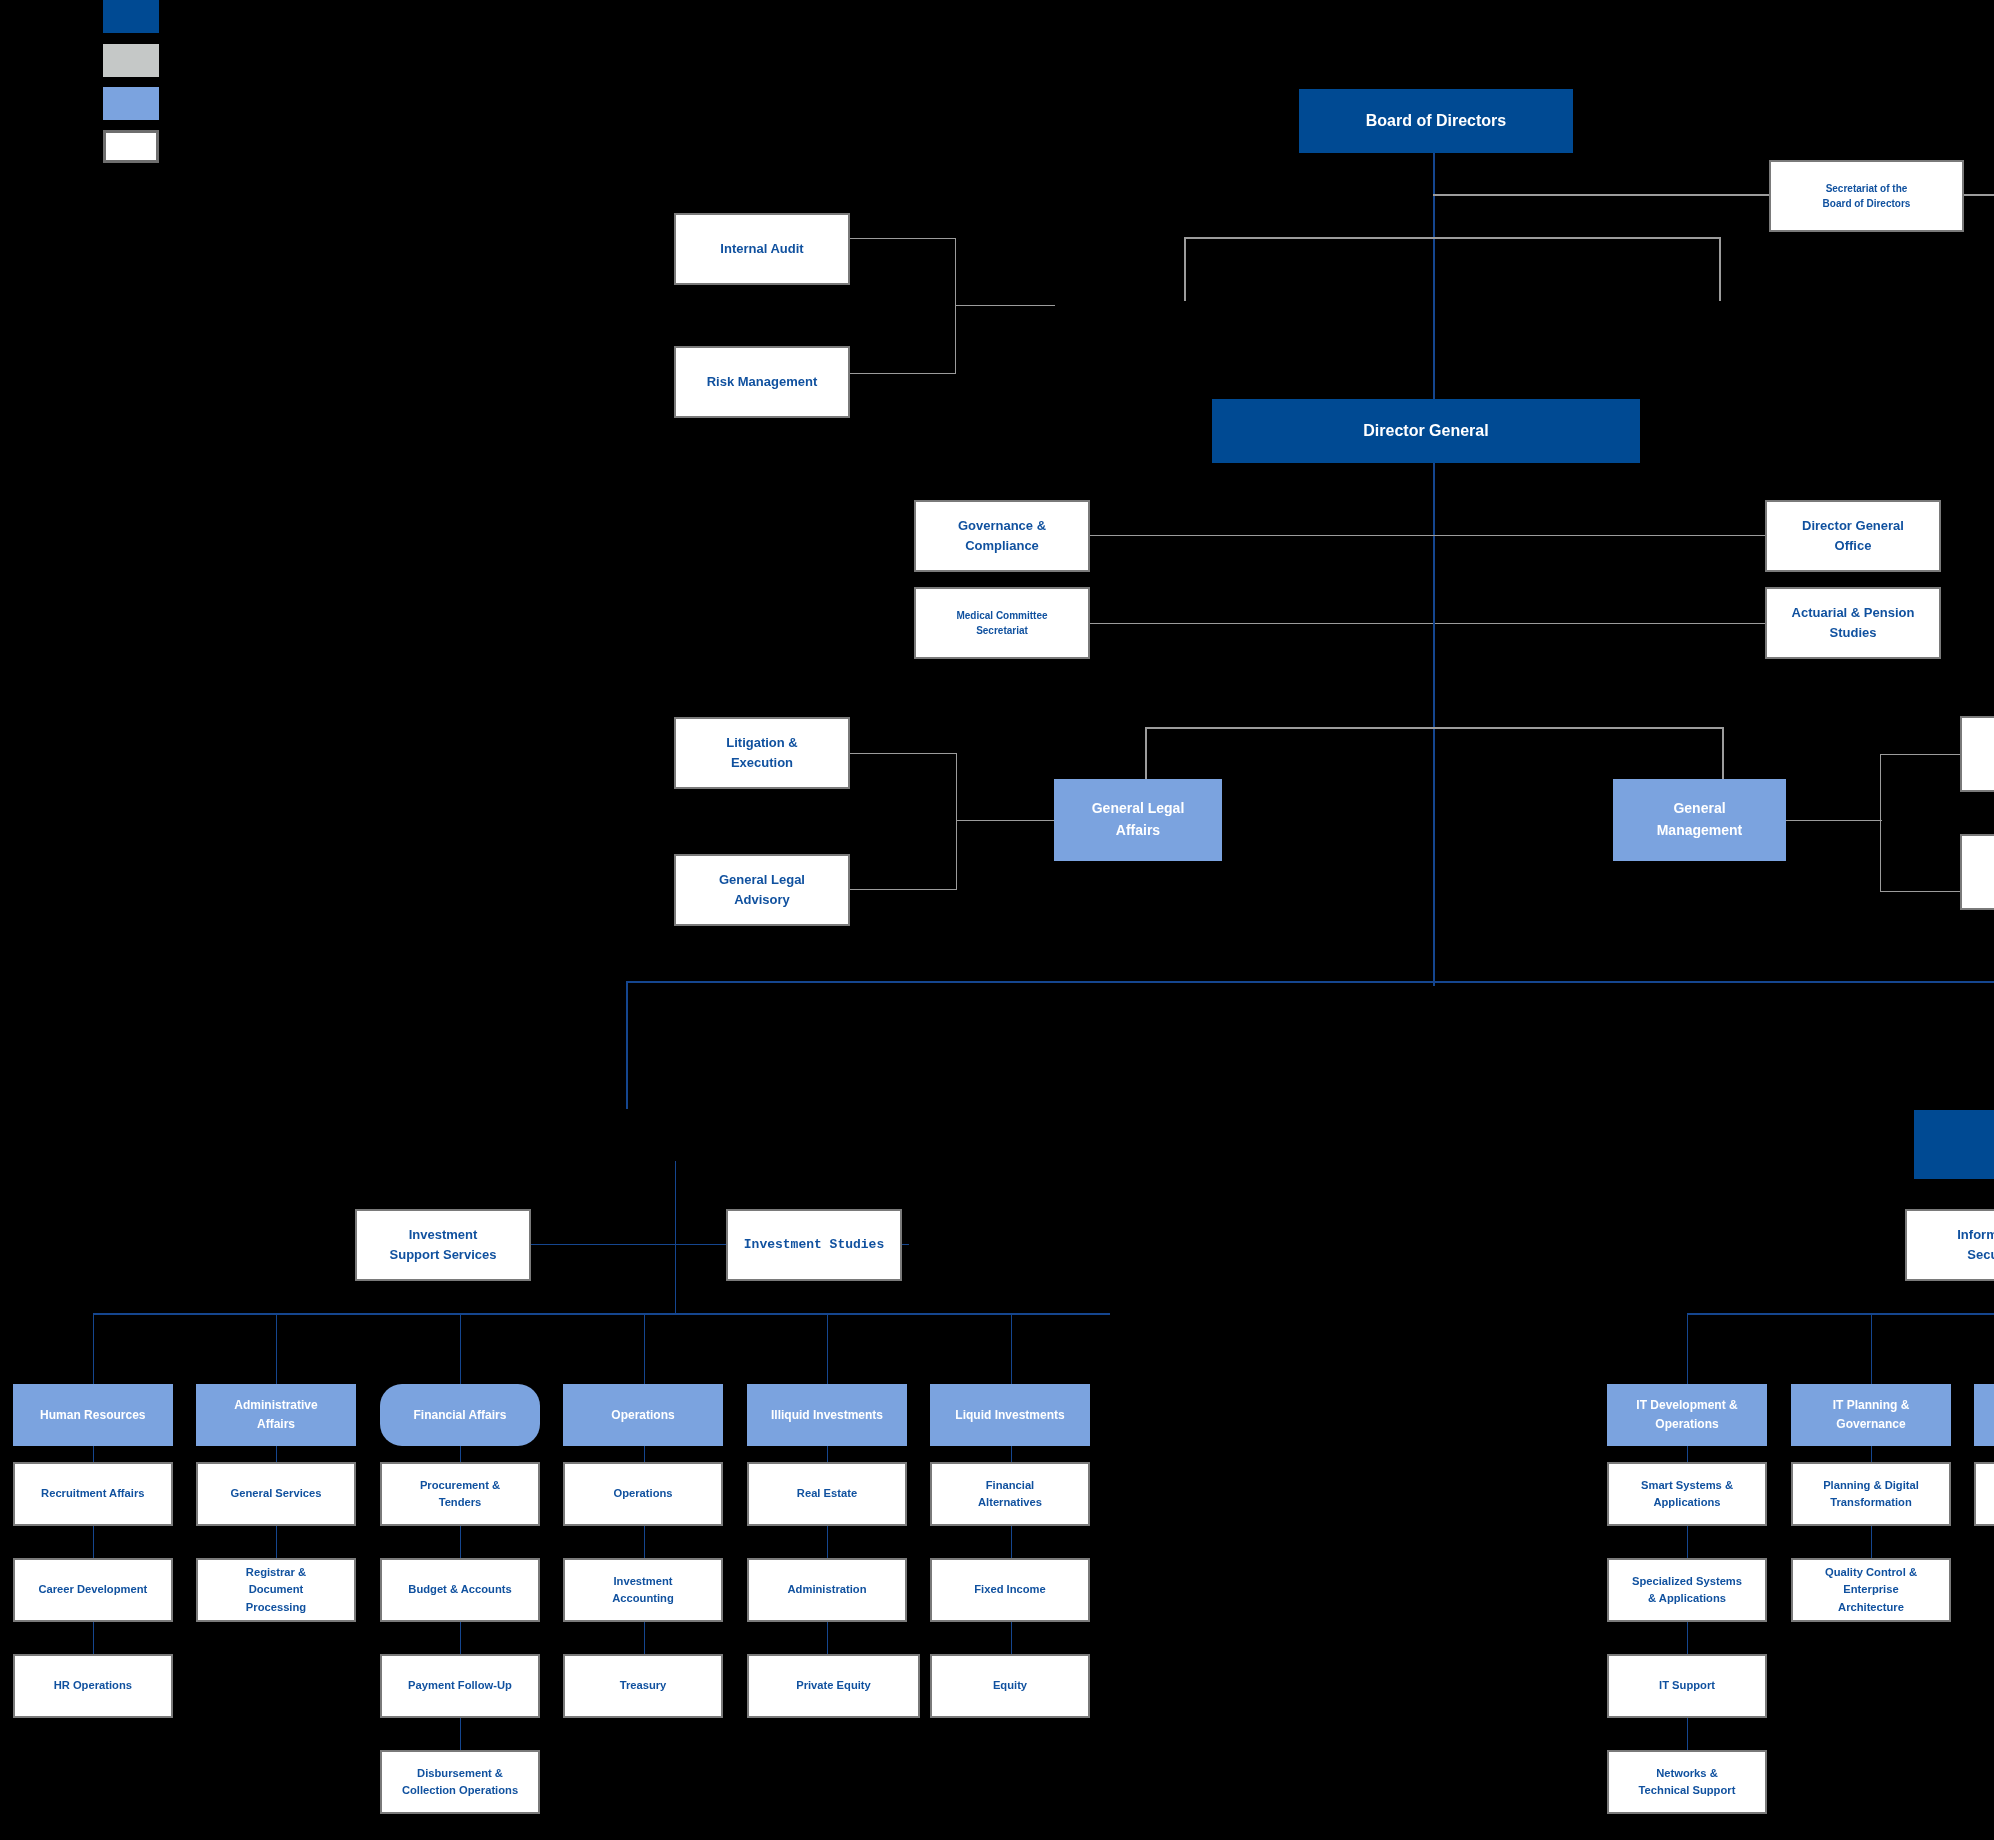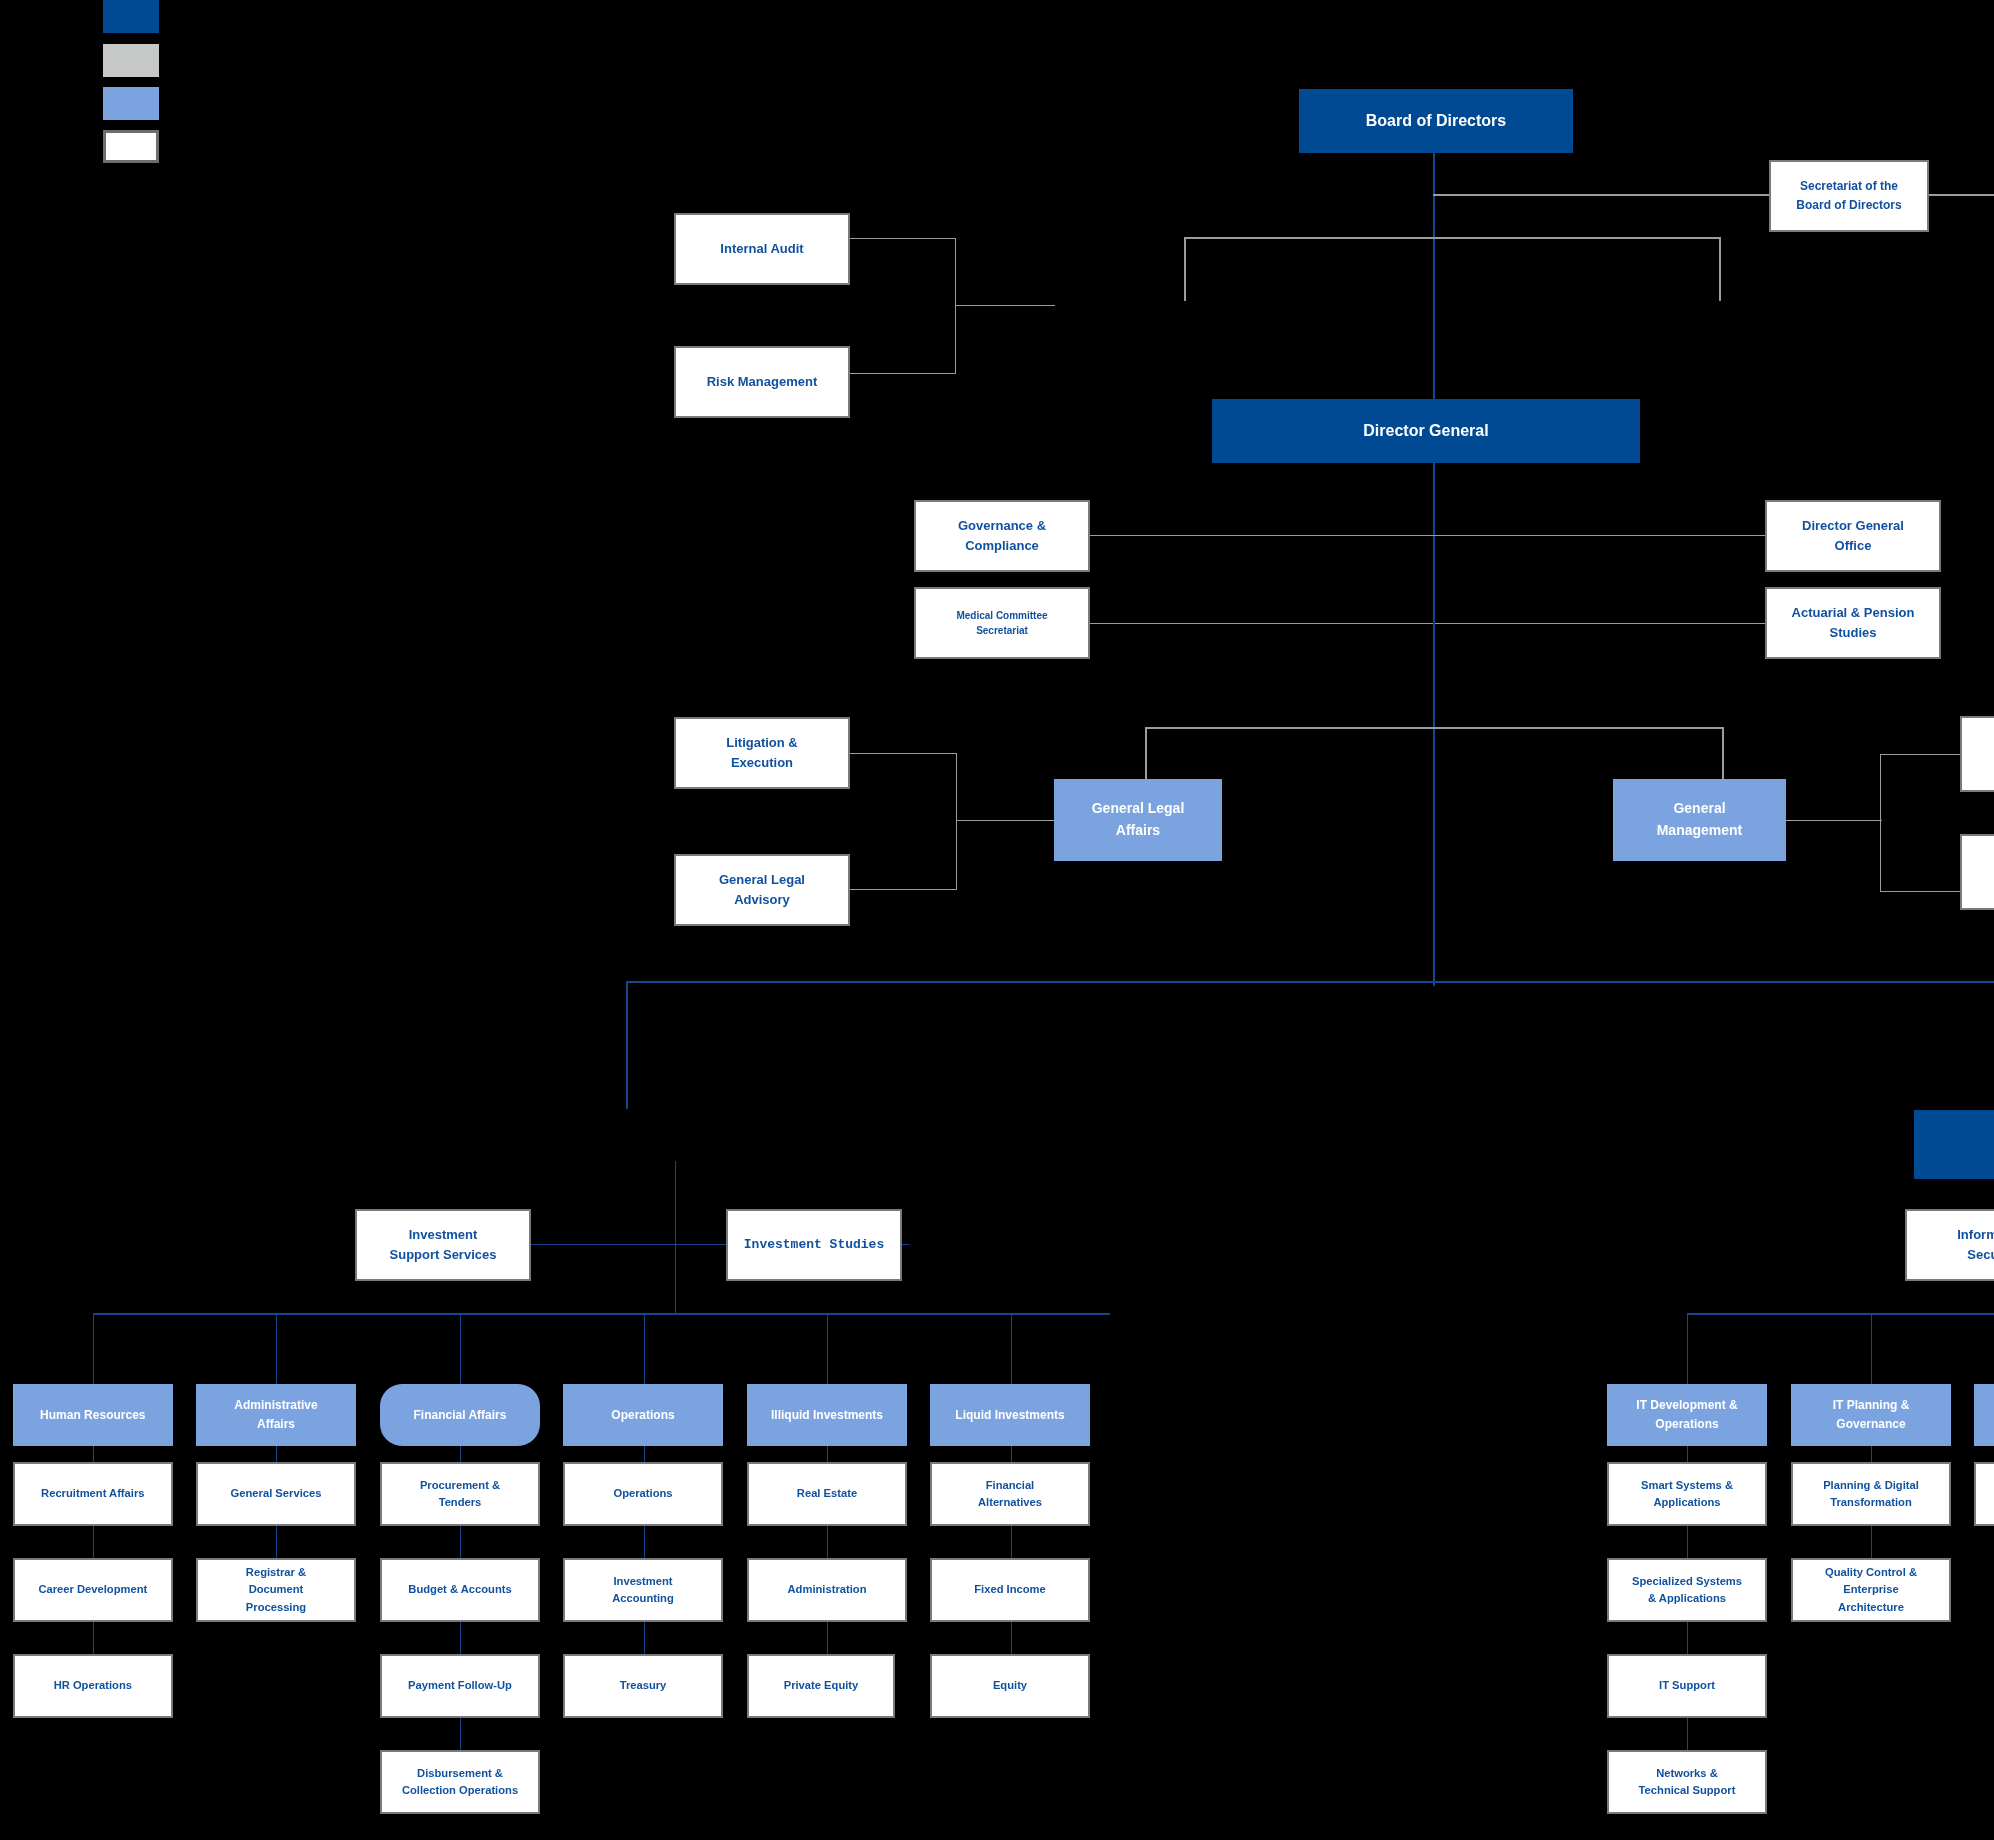--- a/index.html
+++ b/index.html
@@ -111,21 +111,21 @@
       <div class="ln" style="left: 1687px; top: 1446px; width: 1.2px; height: 16px;"></div>
       <div class="ln" style="left: 1687px; top: 1526px; width: 1.2px; height: 32px;"></div>
       <div class="ln" style="left: 1687px; top: 1622px; width: 1.2px; height: 32px;"></div>
       <div class="ln" style="left: 1687px; top: 1718px; width: 1.2px; height: 32px;"></div>
       <div class="ln" style="left: 1871px; top: 1446px; width: 1.2px; height: 16px;"></div>
       <div class="ln" style="left: 1871px; top: 1526px; width: 1.2px; height: 32px;"></div>
     </div>
 
   <div class="node v-dark" style="left:1299px;top:89px;width:274px;height:64px;font-size:16px;">Board of Directors</div>
 
-  <div class="node v-white" style="left:1769px;top:160px;width:160px;height:72px;font-size:12px;">Secretariat of the
+  <div class="node v-white" style="left:1769px;top:160px;width:195px;height:72px;font-size:10px;">Secretariat of the
 Board of Directors</div>
 
   <div class="node v-white" style="left:674px;top:213px;width:176px;height:72px;font-size:13px;">Internal Audit</div>
 
   <div class="node v-white" style="left:674px;top:346px;width:176px;height:72px;font-size:13px;">Risk Management</div>
 
 
 
   <div class="node v-dark" style="left:1212px;top:399px;width:428px;height:64px;font-size:16px;">Director General</div>
 
@@ -192,21 +192,21 @@
       <div class="node v-white" style="left: 380px; top: 1750px; width: 160px; height: 64px; font-size: 11.2px;">Disbursement &amp;
 Collection Operations</div>
       <div class="node v-light" style="left: 563px; top: 1384px; width: 160px; height: 62px; font-size: 12px;">Operations</div>
       <div class="node v-white" style="left: 563px; top: 1462px; width: 160px; height: 64px; font-size: 11.2px;">Operations</div>
       <div class="node v-white" style="left: 563px; top: 1558px; width: 160px; height: 64px; font-size: 11.2px;">Investment
 Accounting</div>
       <div class="node v-white" style="left: 563px; top: 1654px; width: 160px; height: 64px; font-size: 11.2px;">Treasury</div>
       <div class="node v-light" style="left: 747px; top: 1384px; width: 160px; height: 62px; font-size: 12px;">Illiquid Investments</div>
       <div class="node v-white" style="left: 747px; top: 1462px; width: 160px; height: 64px; font-size: 11.2px;">Real Estate</div>
       <div class="node v-white" style="left: 747px; top: 1558px; width: 160px; height: 64px; font-size: 11.2px;">Administration</div>
-      <div class="node v-white" style="left: 747px; top: 1654px; width: 148px; height: 64px; font-size: 11.2px;">Private Equity</div>
+      <div class="node v-white" style="left: 747px; top: 1654px; width: 173px; height: 64px; font-size: 11.2px;">Private Equity</div>
       <div class="node v-light" style="left: 930px; top: 1384px; width: 160px; height: 62px; font-size: 12px;">Liquid Investments</div>
       <div class="node v-white" style="left: 930px; top: 1462px; width: 160px; height: 64px; font-size: 11.2px;">Financial
 Alternatives</div>
       <div class="node v-white" style="left: 930px; top: 1558px; width: 160px; height: 64px; font-size: 11.2px;">Fixed Income</div>
       <div class="node v-white" style="left: 930px; top: 1654px; width: 160px; height: 64px; font-size: 11.2px;">Equity</div>
     </div>
   <div id="right-dept-cols">
       <div class="node v-light" style="left: 1607px; top: 1384px; width: 160px; height: 62px; font-size: 12px;">IT Development &amp;
 Operations</div>
       <div class="node v-white" style="left: 1607px; top: 1462px; width: 160px; height: 64px; font-size: 11.2px;">Smart Systems &amp;

